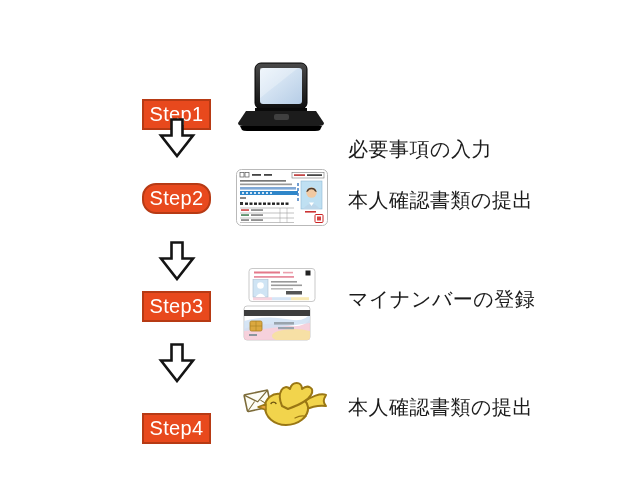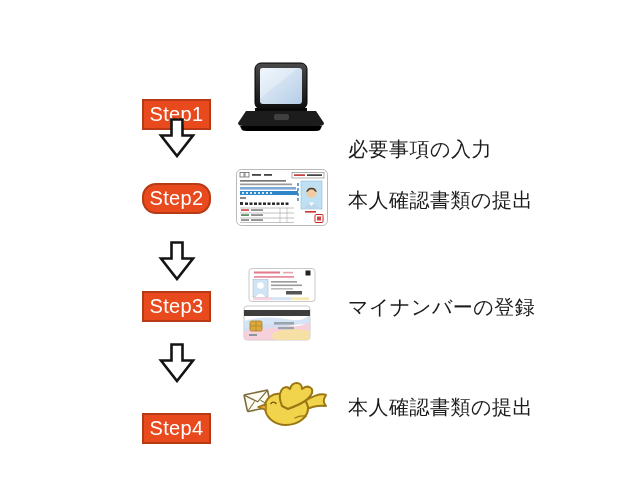--- a/index.html
+++ b/index.html
@@ -41,21 +41,21 @@
   .icon.bird     { left: 240px; top: 379px; width: 88px; height: 56px; }
 
   .desc {
     position: absolute; left: 348px;
     font-size: 20px; color: #1b1b1b;
     white-space: nowrap;
     letter-spacing: 0.5px;
   }
   .desc.d1 { top: 88px; margin-top: 48px; }
   .desc.d2 { top: 187px; }
-  .desc.d3 { top: 294px; }
+  .desc.d3 { top: 286px; }
   .desc.d4 { top: 394px; }
 </style>
 </head>
 <body>
 
 <div class="canvas">
 
   <div class="step-box s1">Step1</div>
   <div class="icon laptop">
     <svg viewBox="0 0 90 70" width="90" height="70">

